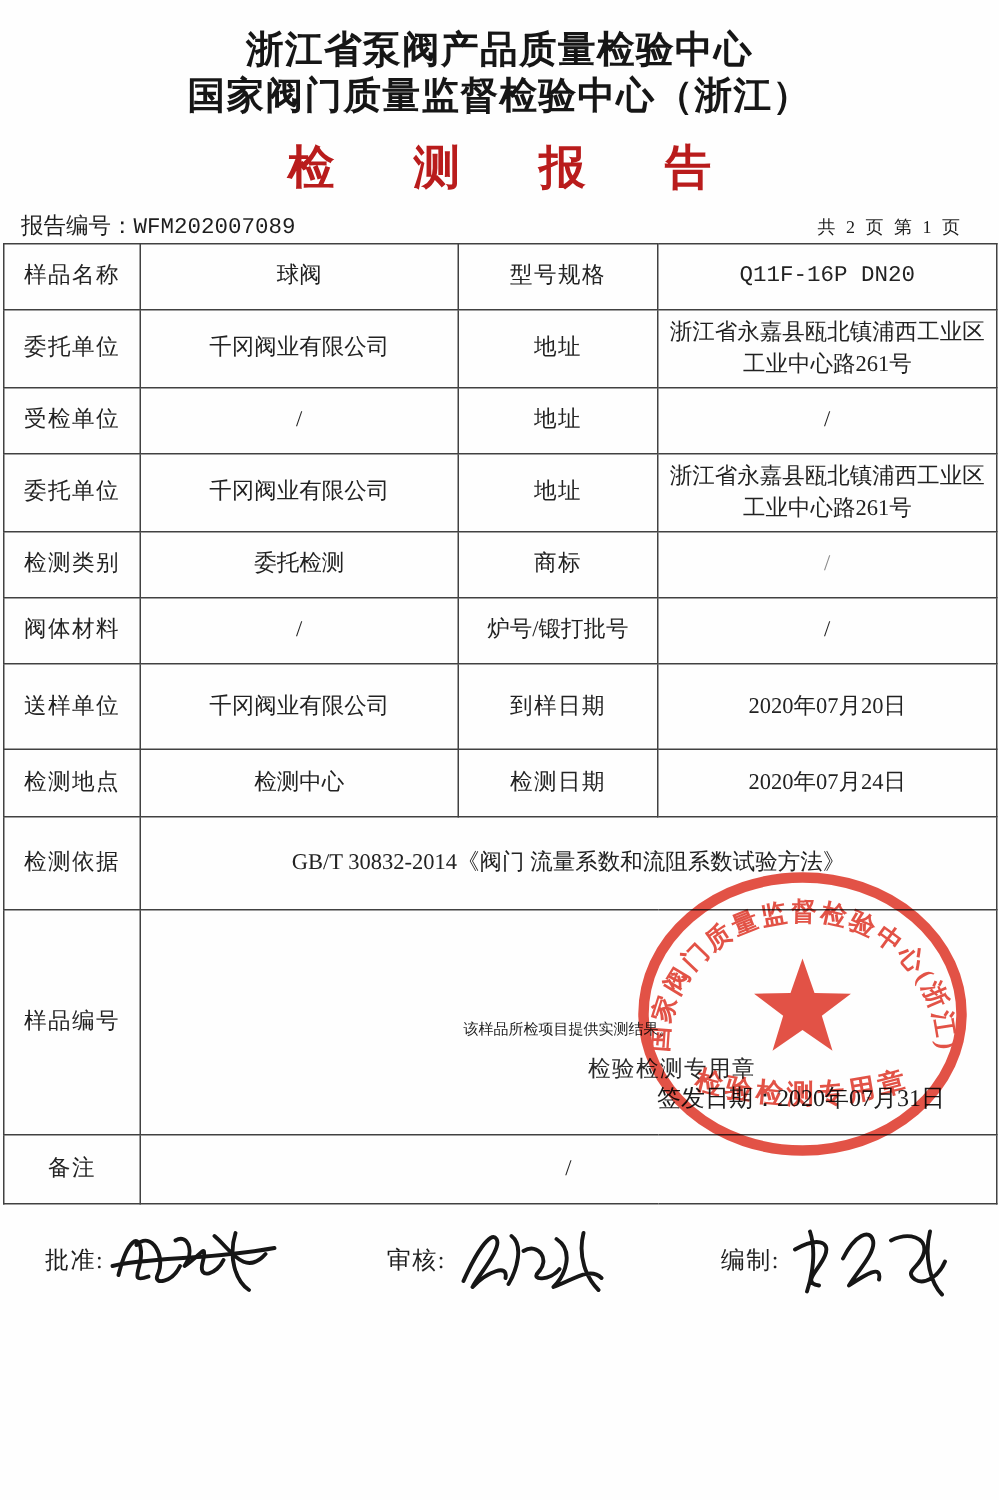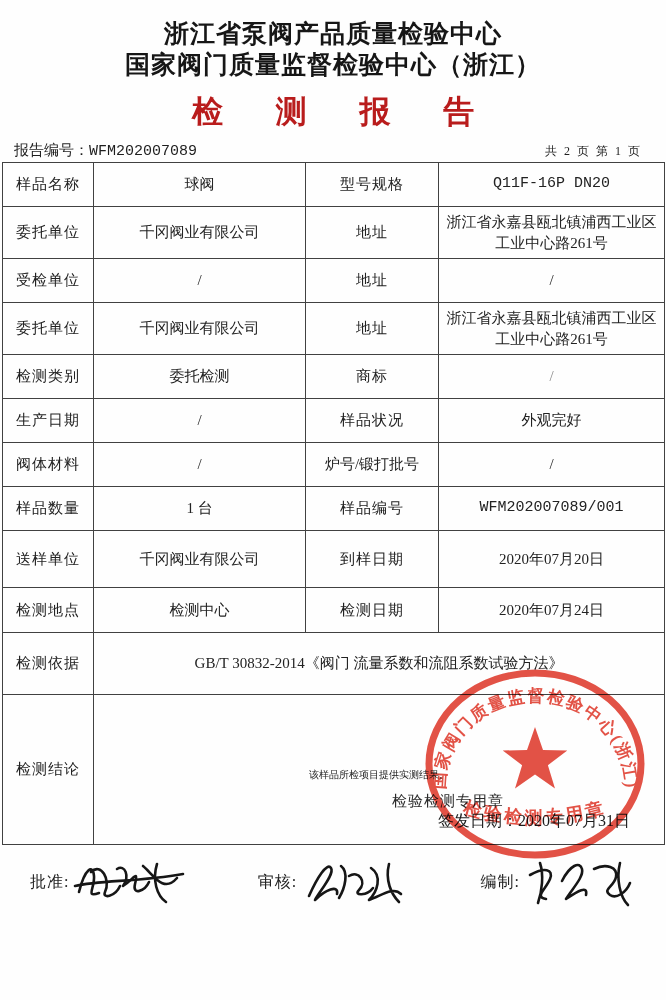--- a/index.html
+++ b/index.html
@@ -94,40 +94,28 @@
       <td class="addr">浙江省永嘉县瓯北镇浦西工业区工业中心路261号</td>
     </tr>
 
     <tr style="height:44px">
       <td class="label">检测类别</td>
       <td>委托检测</td>
       <td class="label">商标</td>
       <td style="color:#8a8a8a">/</td>
     </tr>
 
-    <tr style="height:44px">
-      <td class="label">生产日期</td>
-      <td>/</td>
-      <td class="label">样品状况</td>
-      <td>外观完好</td>
-    </tr>
 
     <tr style="height:44px">
       <td class="label">阀体材料</td>
       <td>/</td>
       <td class="label small">炉号/锻打批号</td>
       <td>/</td>
     </tr>
 
-    <tr style="height:44px">
-      <td class="label">样品数量</td>
-      <td>1 台</td>
-      <td class="label">样品编号</td>
-      <td class="mono">WFM202007089/001</td>
-    </tr>
 
     <tr style="height:57px">
       <td class="label">送样单位</td>
       <td>千冈阀业有限公司</td>
       <td class="label">到样日期</td>
       <td>2020年07月20日</td>
     </tr>
 
     <tr style="height:45px">
       <td class="label">检测地点</td>
@@ -136,21 +124,21 @@
       <td>2020年07月24日</td>
     </tr>
 
     <tr style="height:62px">
       <td class="label">检测依据</td>
       <td colspan="3">GB/T 30832-2014《阀门  流量系数和流阻系数试验方法》</td>
     </tr>
 
 
     <tr style="height:150px">
-      <td class="label">检测结论</td>
+      <td class="label">样品编号</td>
       <td colspan="3" class="conclusion-cell">
         <div class="conclusion-text">该样品所检项目提供实测结果。</div>
         <div class="seal-note">检验检测专用章</div>
         <div class="issue-date">签发日期：2020年07月31日</div>
 
         <svg class="stamp" viewBox="0 0 230 200">
           <ellipse cx="115" cy="99" rx="106" ry="91" fill="none" stroke="#e03a2c" stroke-width="7"></ellipse>
           <polygon fill="#e03a2c" points="115,62 123,85 147.3,85.5 127.9,100.2 135,123.5 115,109.6 95,123.5 102.1,100.2 82.7,85.5 107,85"></polygon>
           <defs>
             <path id="arcTop" d="M 27 138 A 90 84 0 1 1 203 138" fill="none"></path>
@@ -159,20 +147,24 @@
           <text font-size="17" font-weight="bold" fill="#e03a2c" letter-spacing="2" font-family="'Liberation Serif','DejaVu Serif',serif">
             <textPath href="#arcTop" startOffset="50%" text-anchor="middle">国家阀门质量监督检验中心(浙江)</textPath>
           </text>
           <text font-size="18" font-weight="bold" fill="#e03a2c" letter-spacing="3" font-family="'Liberation Serif','DejaVu Serif',serif">
             <textPath href="#arcBottom" startOffset="50%" text-anchor="middle">检验检测专用章</textPath>
           </text>
         </svg>
       </td>
     </tr>
 
+    <tr style="height:46px">
+      <td class="label">备注</td>
+      <td colspan="3">/</td>
+    </tr>
   </tbody>
     </table>
 
   <div class="footer">
     <div class="sig-group">
       <span class="sig-label">批准:</span>
       <span class="sig">
         <svg width="120" height="52" viewBox="0 0 120 52">
           <path d="M10 36 C16 12 24 8 25 20 C26 32 16 42 30 37 M22 16 C32 6 42 24 36 36 C33 43 46 41 51 30"></path>
           <path d="M48 13 C56 8 61 20 54 30 C64 24 70 12 66 28 C63 40 76 35 80 26"></path>

